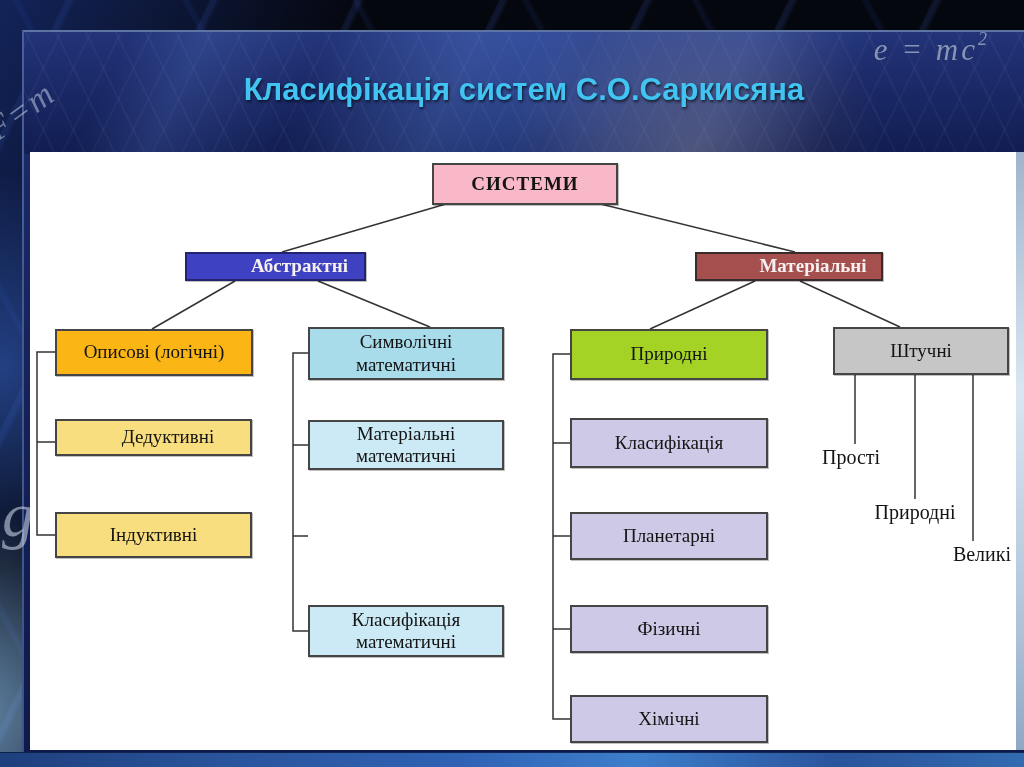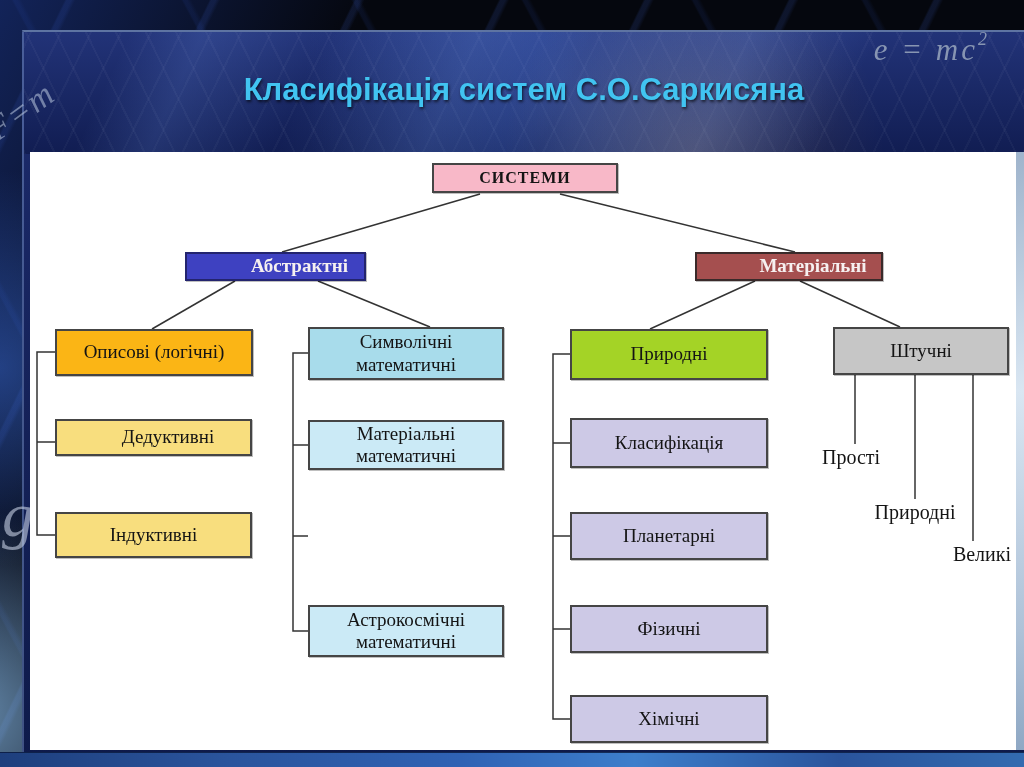--- a/index.html
+++ b/index.html
@@ -80,21 +80,21 @@
   
   .connectors{position:absolute;left:0;top:0;z-index:1;}
   .node{
     position:absolute;z-index:2;box-sizing:border-box;
     display:flex;align-items:center;justify-content:center;text-align:center;
     border:2px solid #454545;
     font:19px/1.18 "Liberation Serif","DejaVu Serif",serif;
     color:#141414;
     box-shadow:1px 1px 0 rgba(0,0,0,.25);
   }
-  .node.root   {left:402px;top:11px; width:186px;height:30px;background:#F8B8C8;font-weight:700;font-size:16px;letter-spacing:1px;}
+  .node.root   {left:402px;top:11px; width:186px;height:42px;background:#F8B8C8;font-weight:700;font-size:19px;letter-spacing:1px;}
   .node.lvl2   {font-weight:700;color:#f6f0f0;padding-left:48px;}
   .node.abstr  {left:155px;top:100px;width:181px;height:29px;background:#3E41C1;border-color:#23246e;}
   .node.mater  {left:665px;top:100px;width:188px;height:29px;background:#A54F4F;border-color:#3a2a2a;}
   .node.opys   {left:25px; top:177px;width:198px;height:47px;background:#FBB515;}
   .node.dedu   {left:25px; top:267px;width:197px;height:37px;background:#F8DE7E;padding-left:29px;}
   .node.indu   {left:25px; top:360px;width:197px;height:46px;background:#F8DE7E;}
   .node.symv   {left:278px;top:175px;width:196px;height:53px;background:#A8DCEB;}
   .node.stat   {left:278px;top:268px;width:196px;height:50px;background:#CBEAF6;}
   .node.dyna   {left:278px;top:358px;width:196px;height:52px;background:#CBEAF6;}
   .node.kvaz   {left:278px;top:453px;width:196px;height:52px;background:#CBEAF6;}
@@ -165,21 +165,21 @@
 
   <div class="node lvl2 abstr">Абстрактні</div>
   <div class="node lvl2 mater">Матеріальні</div>
 
   <div class="node opys">Описові (логічні)</div>
   <div class="node dedu">Дедуктивні</div>
   <div class="node indu">Індуктивні</div>
 
   <div class="node symv two-line">Символічні математичні</div>
   <div class="node stat two-line">Матеріальні математичні</div>
-  <div class="node kvaz two-line">Астрокосмічні математичні</div>
+  <div class="node kvaz two-line">Класифікація математичні</div>
 
   <div class="node pryr">Природні</div>
   <div class="node astr">Класифікація</div>
   <div class="node plan">Планетарні</div>
   <div class="node himi">Хімічні</div>
   <div class="node fizy">Фізичні</div>
 
   <div class="node shtu">Штучні</div>
 
   <div class="leaf-label prosti">Прості</div>

